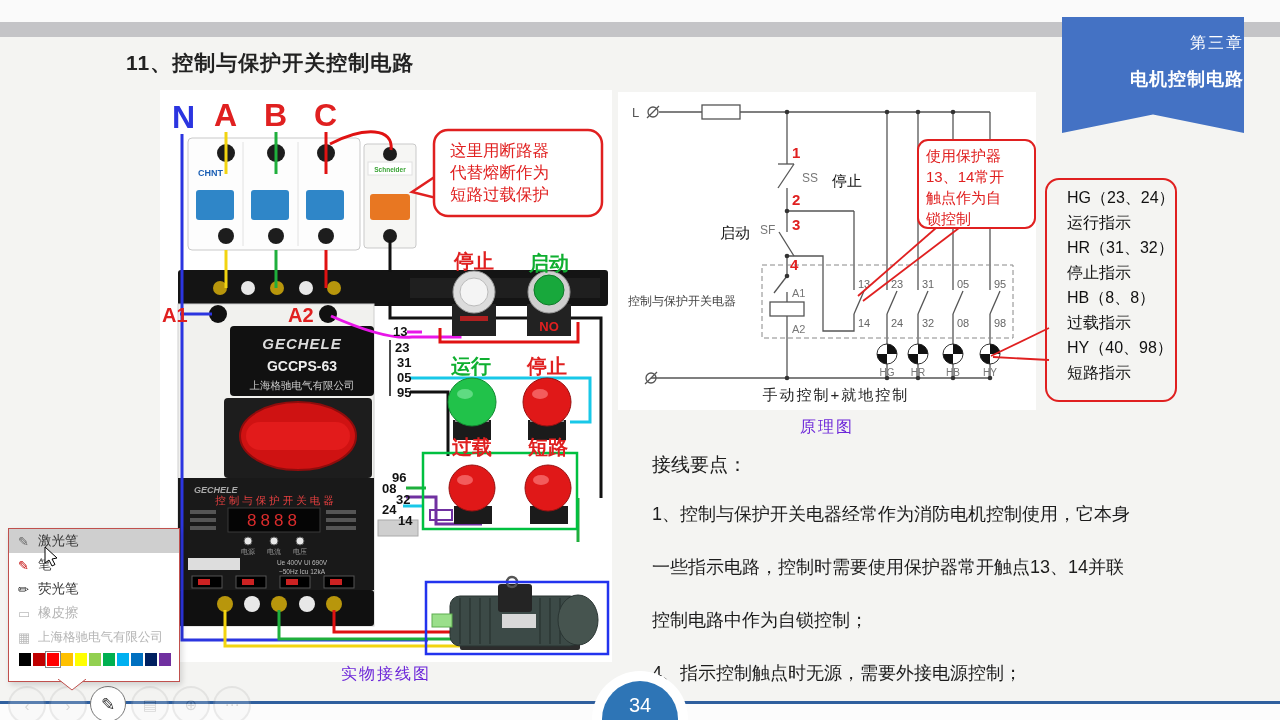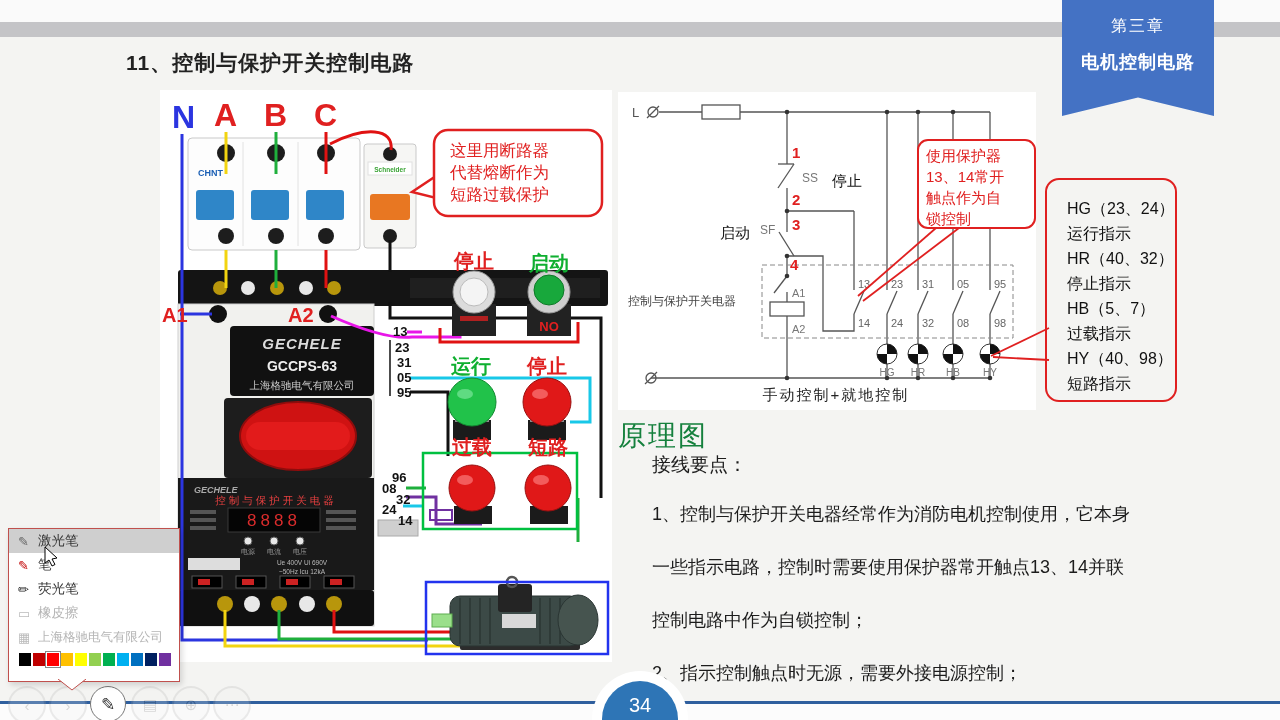--- a/index.html
+++ b/index.html
@@ -4,33 +4,33 @@
 <style>
   html,body{margin:0;padding:0;background:#888;}
   #stage{position:relative;width:1280px;height:720px;background:#f4f4f2;overflow:hidden;
          font-family:"Liberation Sans","DejaVu Sans",sans-serif;}
   .abs{position:absolute;}
   
   #top-strip{left:0;top:0;width:1280px;height:22px;background:#fafafa;border-bottom:1px solid #eee;}
   #gray-bar{left:0;top:22px;width:1280px;height:15px;background:#c4c4c7;}
   #below-line{left:0;top:704px;width:1280px;height:16px;background:#fcfcfc;}
   
-  #ribbon{left:1062px;top:0;width:152px;height:116px;background:#4472c4;color:#fff;text-align:center;
+  #ribbon{left:1062px;top:17px;width:182px;height:116px;background:#4472c4;color:#fff;text-align:right;
           clip-path:polygon(0 0,100% 0,100% 100%,50% 84%,0 100%);z-index:3;}
   #ribbon .chap{margin-top:16px;font-size:16px;letter-spacing:2px;}
   #ribbon .rtitle{margin-top:13px;font-size:18px;font-weight:bold;letter-spacing:1px;}
   
   #slide-title{left:126px;top:49px;font-size:21px;font-weight:600;color:#222;letter-spacing:1px;}
   
   #photo-fig{left:160px;top:90px;width:452px;height:572px;background:#fff;}
   #schem-fig{left:618px;top:92px;width:418px;height:318px;background:#fff;}
-  .fig-caption{font-size:28px;color:#15803d;font-weight:500;letter-spacing:2px;text-align:left;}
+  .fig-caption{font-size:16px;color:#6d28d9;font-weight:500;letter-spacing:2px;text-align:center;}
   
   #legend{left:1045px;top:178px;width:132px;height:224px;border:2px solid #e02020;border-radius:14px;
-          padding:16px 0 0 20px;box-sizing:border-box;color:#111;font-size:16px;line-height:25px;}
+          padding:5px 0 0 20px;box-sizing:border-box;color:#111;font-size:16px;line-height:25px;}
   
   #notes{left:652px;top:452px;width:560px;color:#1c1c1c;}
   #notes .nh{font-size:19px;}
   #notes .nl{font-size:18px;line-height:33px;margin-top:20px;}
   
   #ink-menu{left:8px;top:528px;width:170px;height:152px;background:#fff;border:1px solid #c0504d;
             box-shadow:2px 3px 6px rgba(0,0,0,.15);z-index:9;}
   .mi{display:flex;align-items:center;height:24px;font-size:13.5px;color:#333;padding-left:9px;cursor:default;}
   .mi .ic{width:20px;font-size:13px;}
   .mi.sel{background:#cfcfcf;}
@@ -278,20 +278,21 @@
         <text x="314" y="178" fill="#e02020" text-anchor="middle">停止</text>
         <text x="389" y="180" fill="#0faf30" text-anchor="middle">启动</text>
         <text x="389" y="241" font-size="13" fill="#e02020" text-anchor="middle">NO</text>
         <text x="311" y="283" fill="#0faf30" text-anchor="middle">运行</text>
         <text x="387" y="283" fill="#e02020" text-anchor="middle">停止</text>
         <text x="312" y="364" fill="#e02020" text-anchor="middle">过载</text>
         <text x="388" y="364" fill="#e02020" text-anchor="middle">短路</text>
       </g>
     </svg>
   </div>
+  <div class="abs fig-caption" style="left:160px;top:664px;width:452px;">实物接线图</div>
 
   <div class="abs" id="schem-fig">
     <svg width="418" height="318" viewBox="0 0 418 318">
       <g fill="none" stroke="#555" stroke-width="1.3">
         <circle cx="35" cy="20" r="5"></circle>
           <line x1="29" y1="26" x2="41" y2="14"></line>
         <line x1="41" y1="20" x2="84" y2="20"></line>
         <rect x="84" y="13" width="38" height="14"></rect>
         <line x1="122" y1="20" x2="372" y2="20"></line>
         <line x1="169" y1="20" x2="169" y2="72"></line>
@@ -415,38 +416,38 @@
         <text x="308" y="132" font-size="15" fill="#e02020">锁控制</text>
       </g>
       <text x="218" y="308" font-size="15" fill="#222" letter-spacing="2" text-anchor="middle">手动控制+就地控制</text>
     </svg>
   </div>
   <div class="abs fig-caption" style="left:618px;top:417px;width:418px;">原理图</div>
 
   <div class="abs" id="legend">
     <div>HG（23、24）</div>
     <div>运行指示</div>
-    <div>HR（40、32）</div>
+    <div>HR（31、32）</div>
     <div>停止指示</div>
-    <div>HB（5、7）</div>
+    <div>HB（8、8）</div>
     <div>过载指示</div>
     <div>HY（40、98）</div>
     <div>短路指示</div>
   </div>
   <svg class="abs" style="left:985px;top:318px;" width="66" height="48">
     <line x1="64" y1="10" x2="6" y2="38" stroke="#e02020" stroke-width="1.8"></line>
     <line x1="64" y1="42" x2="8" y2="39" stroke="#e02020" stroke-width="1.8"></line>
   </svg>
 
   <div class="abs" id="notes">
     <div class="nh">接线要点：</div>
     <div class="nl">1、控制与保护开关电器经常作为消防电机控制使用，它本身</div>
     <div class="nl">一些指示电路，控制时需要使用保护器常开触点13、14并联</div>
     <div class="nl">控制电路中作为自锁控制；</div>
-    <div class="nl">2、指示控制触点时无源，需要外接电源控制；</div>
+    <div class="nl">4、指示控制触点时无源，需要外接电源控制；</div>
   </div>
 
   <div class="abs" id="ink-menu">
     <div class="mi sel">
       <span class="ic" style="color:#666">✎</span>
       <span>激光笔</span>
     </div>
     <div class="mi">
       <span class="ic" style="color:#c00000">✎</span>
       <span>笔</span>

